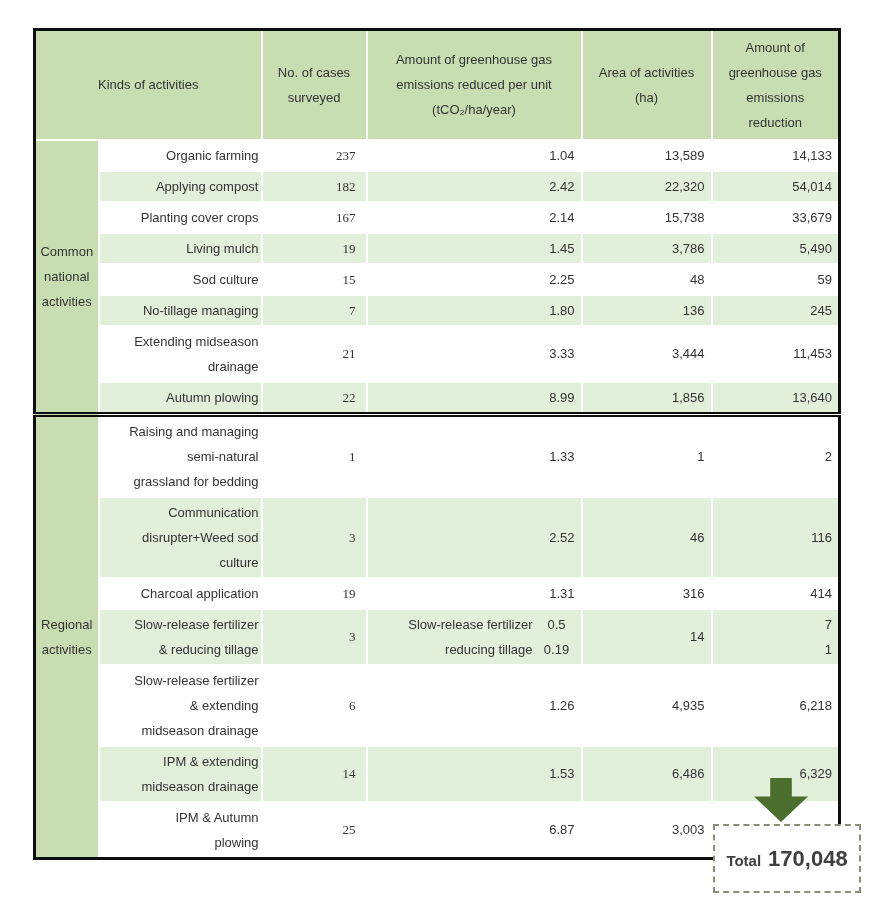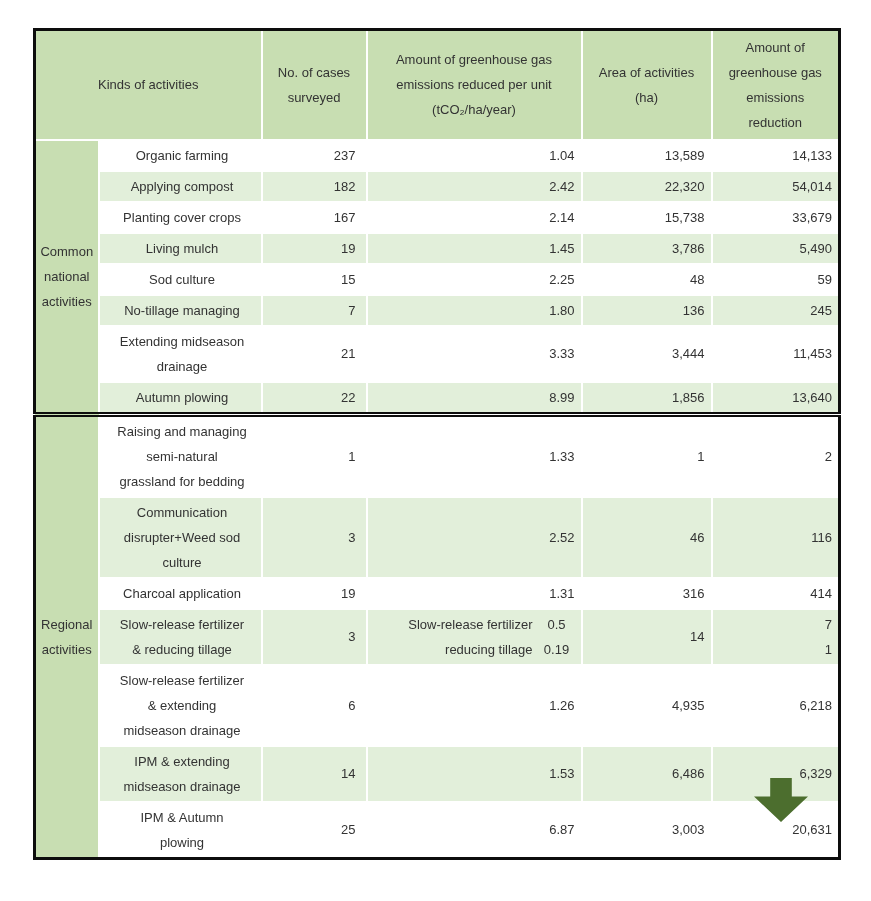--- a/index.html
+++ b/index.html
@@ -43,26 +43,26 @@
     padding: 2px 4px;
   }
   .group-cell {
     background: var(--green);
     text-align: center;
     white-space: pre-line;
     padding: 0 2px;
   }
   tbody tr:nth-child(even) { background: var(--stripe); }
   td.activity {
-    text-align: center;
+    text-align: right;
     padding: 2px 2px 2px 6px;
     white-space: pre-line;
   }
   td.num { text-align: right; padding-right: 6px; }
-  td.cases { padding-right: 10px; }
+  td.cases { padding-right: 10px; font-family: Liberation Serif, serif; }
   tbody.regional { border-top: 5px double var(--border-black); }
 
   .unit-line { display: flex; justify-content: flex-end; line-height: 25px; padding-right: 6px; }
   .unit-line .sub-label { text-align: right; }
   .unit-line .sub-value { width: 36px; text-align: center; margin-left: 6px; }
   .stack-line { line-height: 25px; text-align: right; }
 
   .down-arrow {
     position: absolute;
     left: 754px; top: 778px;
@@ -250,14 +250,19 @@
             <td class="unit num">6.87</td>
             <td class="num area">3,003</td>
             <td class="num reduction">20,631</td>
           </tr>
         </tbody>
       </table>
   </div>
 
   <div class="down-arrow"></div>
 
+  <div class="total-box">
+    <div class="total-inner">
+      <span class="total-label">Total</span><span class="total-value">170,048</span>
+    </div>
+  </div>
 
 </div>
 
 </body></html>

